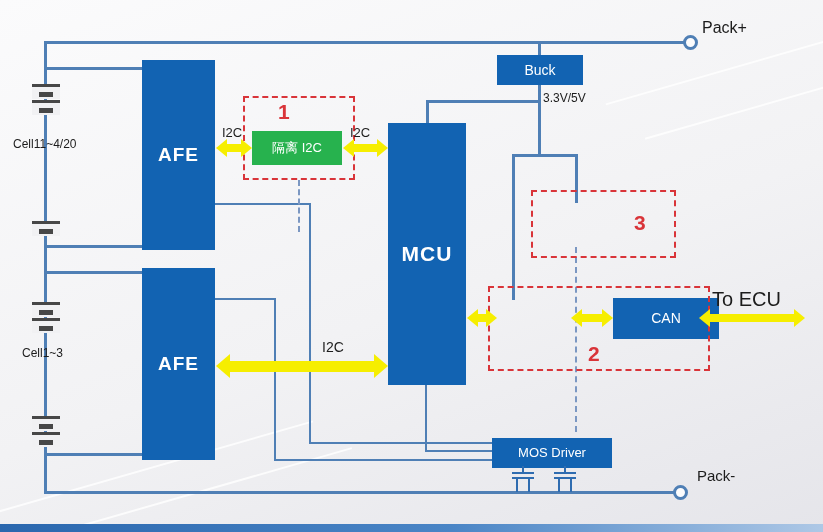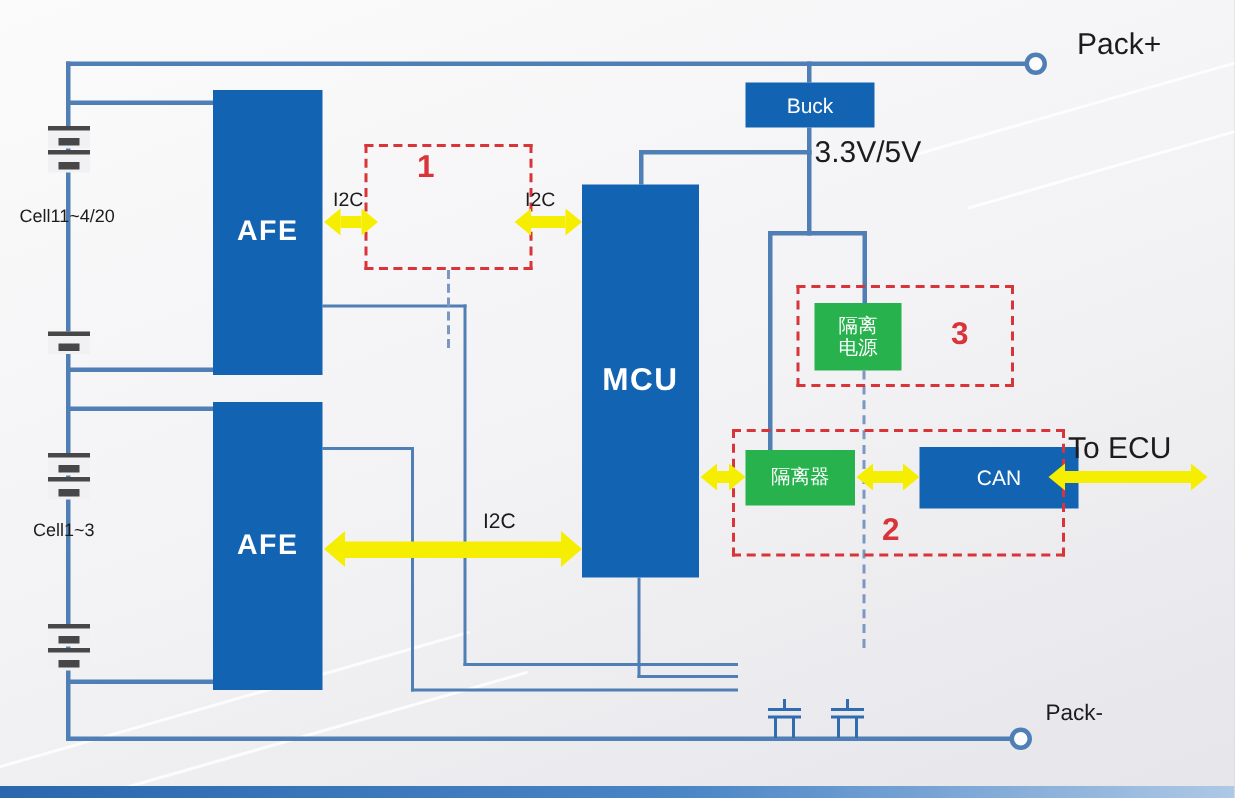--- a/index.html
+++ b/index.html
@@ -97,26 +97,23 @@
     </div>
   <div class="cell" style="top:432px">
       <i class="p1"></i>
       <i class="p2"></i>
     </div>
 
   <div class="block blue" style="left:142px;top:60px;width:73px;height:190px;font-size:19px;font-weight:bold;letter-spacing:1px">AFE</div>
   <div class="block blue" style="left:142px;top:268px;width:73px;height:192px;font-size:19px;font-weight:bold;letter-spacing:1px">AFE</div>
   <div class="block blue" style="left:497px;top:55px;width:86px;height:30px;font-size:14px">Buck</div>
   <div class="block blue" style="left:388px;top:123px;width:78px;height:262px;font-size:21px;font-weight:bold;letter-spacing:1px">MCU</div>
-  <div class="block green" style="left:543px;top:202px;width:58px;height:45px;font-size:13px">
-    <span>隔离</span>
-    <span>电源</span>
-  </div>
-  <div class="block green" style="left:497px;top:300px;width:73px;height:37px;font-size:13px">隔离器</div>
+  <div class="block green" style="left:252px;top:131px;width:90px;height:34px;font-size:13px">隔离 I2C</div>
   <div class="block blue" style="left:613px;top:298px;width:106px;height:41px;font-size:14px">CAN</div>
+  <div class="block blue" style="left:492px;top:438px;width:120px;height:30px;font-size:13px">MOS Driver</div>
 
   <div class="rbox" style="left:243px;top:96px;width:112px;height:84px"></div>
   <div class="rbox" style="left:488px;top:286px;width:222px;height:85px"></div>
   <div class="rbox" style="left:531px;top:190px;width:145px;height:68px"></div>
   <div class="marker" style="left:278px;top:100px">1</div>
   <div class="marker" style="left:588px;top:342px">2</div>
   <div class="marker" style="left:634px;top:211px">3</div>
 
   <div class="arrow" style="left:216px;top:139px;width:36px;height:18px">
     <i class="hl"></i>
@@ -152,23 +149,23 @@
   <svg class="fet" style="left:508px;top:466px" width="30" height="26" viewBox="0 0 30 26">
     <path d="M15 0 V7 M4 7 H26 M4 12 H26 M9 12 V26 M21 12 V26" stroke="#2f6cb0" stroke-width="2" fill="none"></path>
   </svg>
   <svg class="fet" style="left:550px;top:466px" width="30" height="26" viewBox="0 0 30 26">
     <path d="M15 0 V7 M4 7 H26 M4 12 H26 M9 12 V26 M21 12 V26" stroke="#2f6cb0" stroke-width="2" fill="none"></path>
   </svg>
 
   <div class="term" style="left:683px;top:35px"></div>
   <div class="term" style="left:673px;top:485px"></div>
 
-  <div class="lbl" style="left:718px;top:19px;font-size:20px">Pack+</div>
+  <div class="lbl" style="left:702px;top:19px;font-size:16px">Pack+</div>
   <div class="lbl" style="left:697px;top:467px;font-size:15px">Pack-</div>
   <div class="lbl" style="left:712px;top:288px;font-size:20px">To ECU</div>
-  <div class="lbl" style="left:543px;top:91px;font-size:20px">3.3V/5V</div>
+  <div class="lbl" style="left:543px;top:91px;font-size:12px">3.3V/5V</div>
   <div class="lbl" style="left:222px;top:125px;font-size:13px">I2C</div>
   <div class="lbl" style="left:350px;top:125px;font-size:13px">I2C</div>
   <div class="lbl" style="left:322px;top:339px;font-size:14px">I2C</div>
   <div class="lbl" style="left:13px;top:137px;font-size:12px">Cell11~4/20</div>
   <div class="lbl" style="left:22px;top:346px;font-size:12px">Cell1~3</div>
 
 </div>
 
 </body></html>

